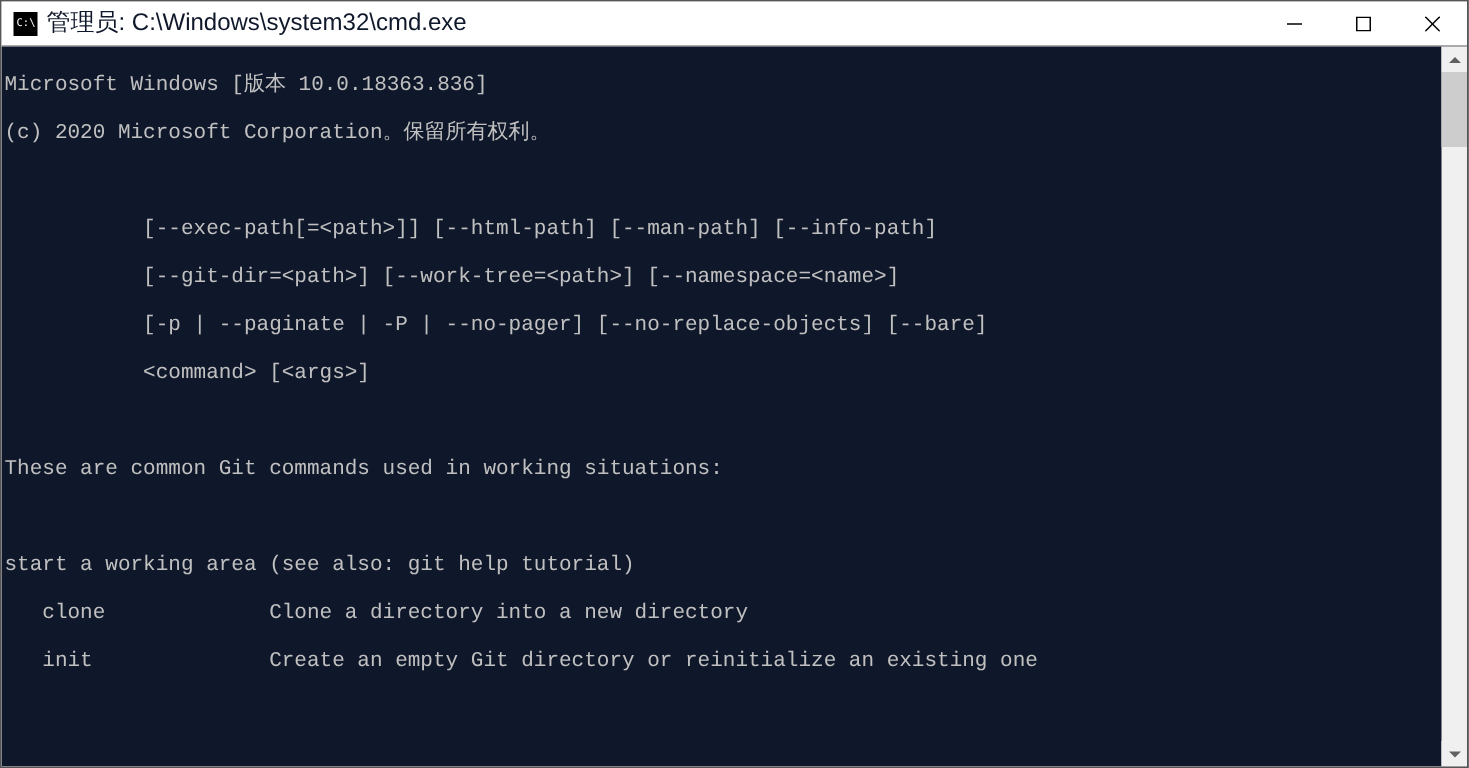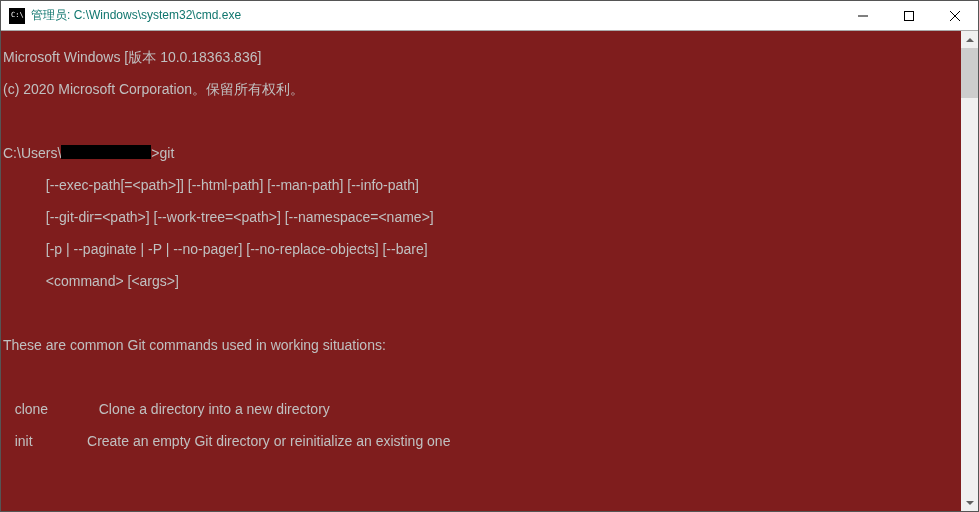--- a/index.html
+++ b/index.html
@@ -29,40 +29,40 @@
   .title-icon::after {
     content: "C:\\";
     position: absolute;
     color: #fff;
     font-size: 7px;
     font-family: Consolas, monospace;
     left: 2px;
     top: 3px;
   }
   .title-text {
-    font-size: 12px;
-    color: #0f766e;
+    font-size: 16px;
+    color: #0f172a;
     flex: 1;
     white-space: nowrap;
   }
   .win-controls { display: flex; height: 100%; }
   .win-btn {
     width: 46px;
     height: 100%;
     display: flex;
     align-items: center;
     justify-content: center;
     font-size: 12px;
     color: #000;
   }
   .win-btn svg { stroke: #000; stroke-width: 1; fill: none; }
   .terminal {
-    background: #7f1d1d;
+    background: #0f172a;
     color: #c0c0c0;
-    font-family: Liberation Sans, sans-serif;
+    font-family: Liberation Mono, monospace;
     font-size: 14px;
     line-height: 16px;
     height: calc(100% - 30px);
     position: relative;
     white-space: pre;
     overflow: hidden;
   }
   .terminal-inner {
     position: absolute;
     left: 0; top: 0;
@@ -133,28 +133,28 @@
         </svg>
     </div>
   </div>
 </div>
 
 <div class="terminal">
   <div class="terminal-inner">
 <span class="line">Microsoft Windows [版本 10.0.18363.836]</span>
 <span class="line">(c) 2020 Microsoft Corporation。保留所有权利。</span>
 <span class="line"></span>
-<span class="line"><span>C:\Users\</span><span class="smudge"></span><span>&gt;git</span></span>
 <span class="line">           [--exec-path[=&lt;path&gt;]] [--html-path] [--man-path] [--info-path]</span>
 <span class="line">           [--git-dir=&lt;path&gt;] [--work-tree=&lt;path&gt;] [--namespace=&lt;name&gt;]</span>
 <span class="line">           [-p | --paginate | -P | --no-pager] [--no-replace-objects] [--bare]</span>
 <span class="line">           &lt;command&gt; [&lt;args&gt;]</span>
 <span class="line"></span>
 <span class="line">These are common Git commands used in working situations:</span>
 <span class="line"></span>
+<span class="line">start a working area (see also: git help tutorial)</span>
 <span class="line">   clone             Clone a directory into a new directory</span>
 <span class="line">   init              Create an empty Git directory or reinitialize an existing one</span>
 
 
 
 
 
 
 
 

